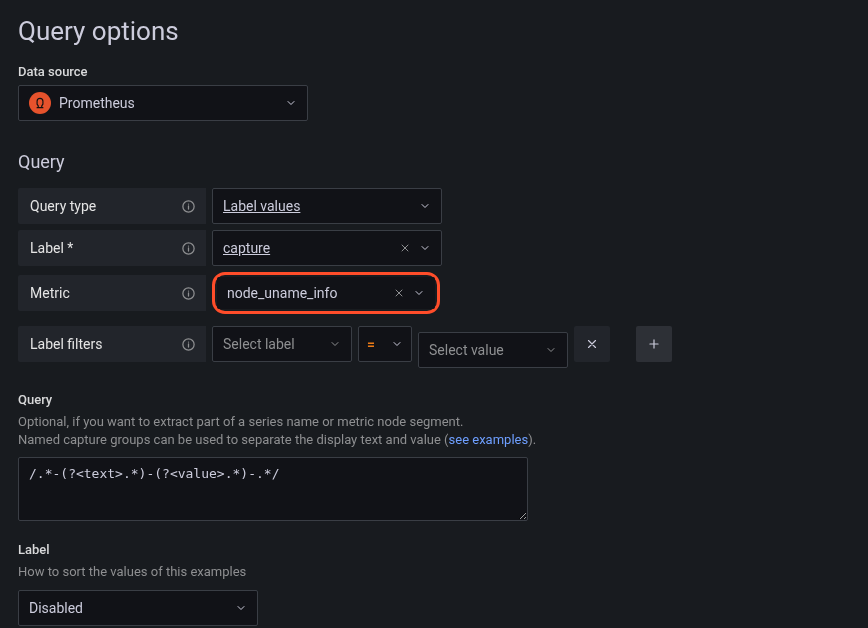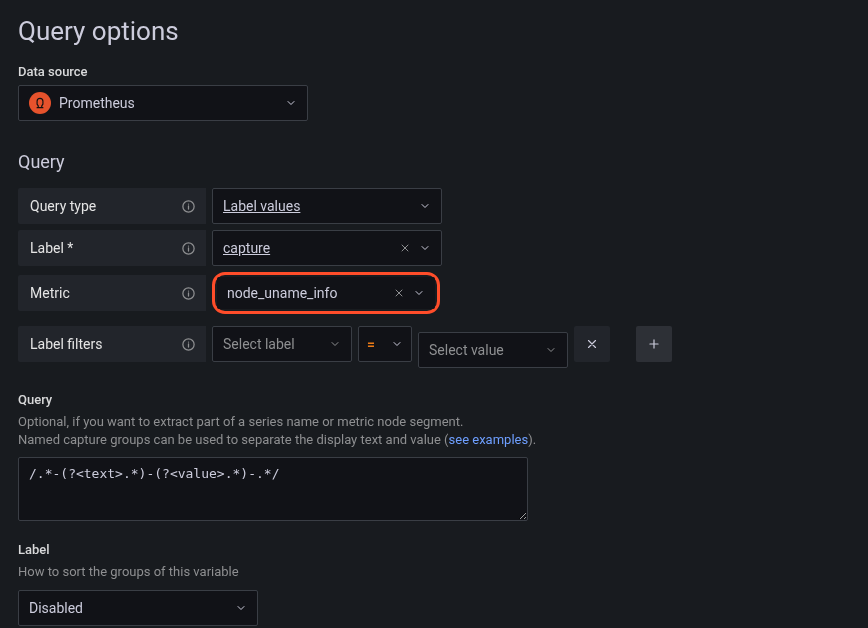--- a/index.html
+++ b/index.html
@@ -283,21 +283,21 @@
 <div class="help-text">
   <span>Optional, if you want to extract part of a series name or metric node segment.</span><br>
   <span>Named capture groups can be used to separate the display text and value (</span><a href="#">see examples</a><span>).</span>
 </div>
 <textarea class="regex" style="">/.*-(?&lt;text&gt;.*)-(?&lt;value&gt;.*)-.*/</textarea>
 
 <div class="spacer-18"></div>
 
 
 <div class="field-label">Label</div>
-<div class="help-text">How to sort the groups of this variable</div>
+<div class="help-text">How to sort the values of this examples</div>
 <div class="row">
   <div class="select-box" style="width:240px">
     <span class="flex1">Disabled</span>
     <span class="chevron">
       <svg width="12" height="12" viewBox="0 0 24 24">
           <path d="M6 9l6 6 6-6" stroke="#ccccdc" stroke-width="2" fill="none" stroke-linecap="round" stroke-linejoin="round"></path>
         </svg>
     </span>
   </div>
 </div>

